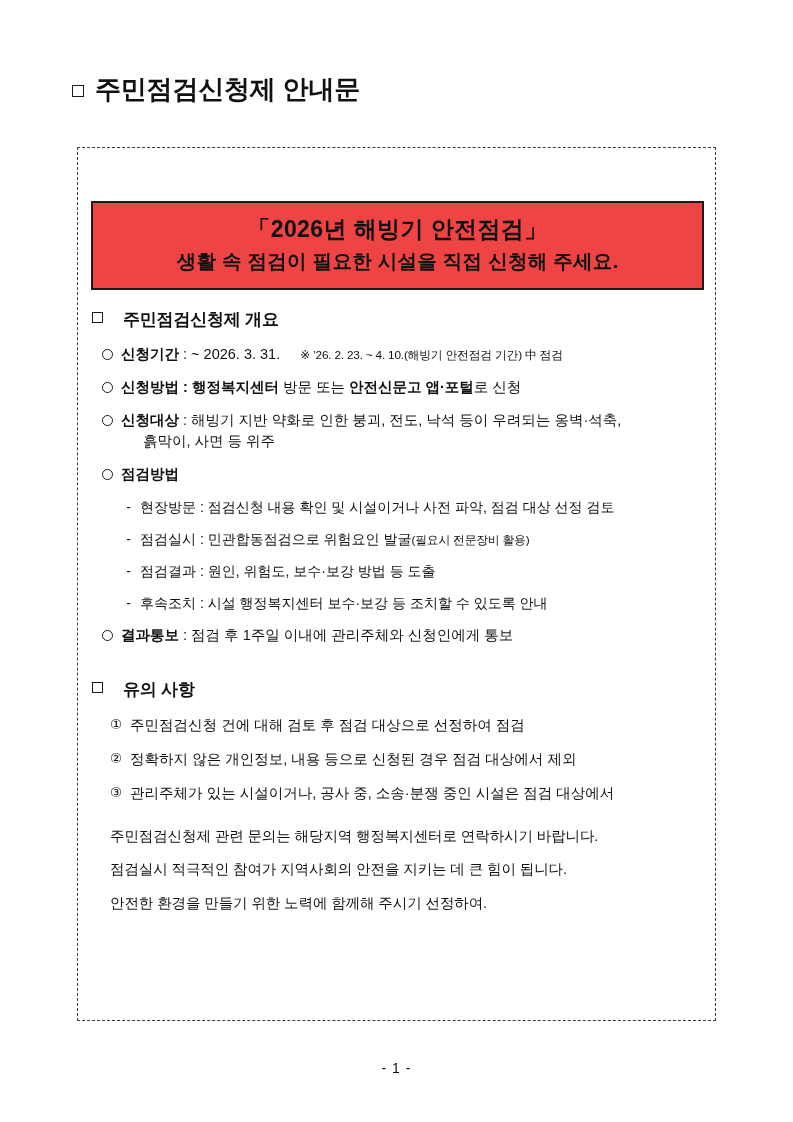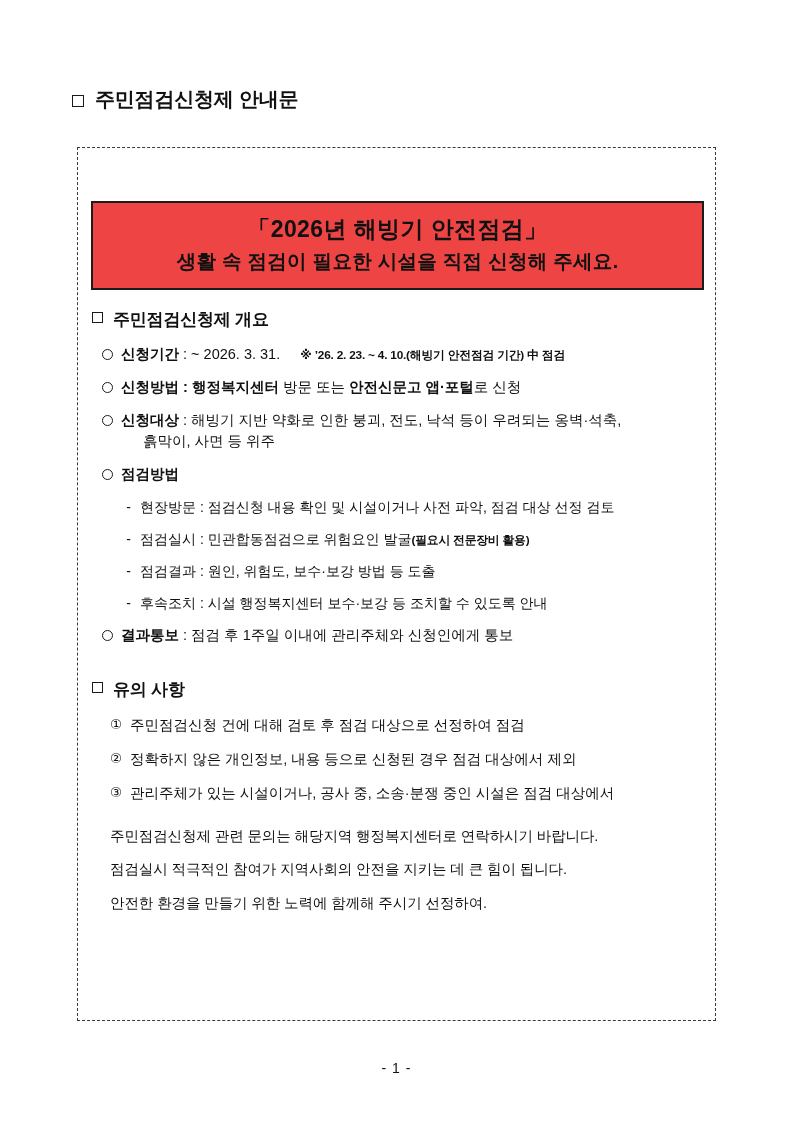--- a/index.html
+++ b/index.html
@@ -13,25 +13,25 @@
     position: relative;
     font-family: "Liberation Sans", "DejaVu Sans", sans-serif;
     color: #111111;
     overflow: hidden;
   }
 
   
   .page-heading {
     position: absolute;
     left: 72px;
-    top: 86px;
+    top: 72px;
     display: flex;
     align-items: center;
     gap: 11px;
-    font-size: 20px;
+    font-size: 26px;
     font-weight: bold;
     letter-spacing: -0.2px;
     white-space: nowrap;
   }
   .sq-marker {
     display: inline-block;
     width: 12px;
     height: 12px;
     border: 1.6px solid #1a1a1a;
     box-sizing: border-box;
@@ -85,21 +85,21 @@
     left: 0;
     top: 160px;
     width: 639px;
     box-sizing: border-box;
     padding: 0 14px 0 14px;
   }
 
   .section-head {
     display: flex;
     align-items: flex-start;
-    gap: 10px;
+    gap: 20px;
     font-size: 17px;
     font-weight: bold;
     letter-spacing: -0.2px;
     margin-top: 0;
     margin-bottom: 13px;
     white-space: nowrap;
   }
   .section-head .sq-marker {
     width: 11px;
     height: 11px;
@@ -159,21 +159,20 @@
   }
   .n-mark {
     flex: 0 0 auto;
     font-size: 13.5px;
     line-height: 1.62;
   }
 
   .small-note {
     font-size: 11.8px;
     letter-spacing: -0.2px;
-    font-weight: bold;
   }
   .indent-2 { display: block; padding-left: 22px; }
 
   .gap-before-notice { height: 20px; }
 
   .closing {
     padding-left: 18px;
     margin-top: 22px;
   }
   .closing p {

